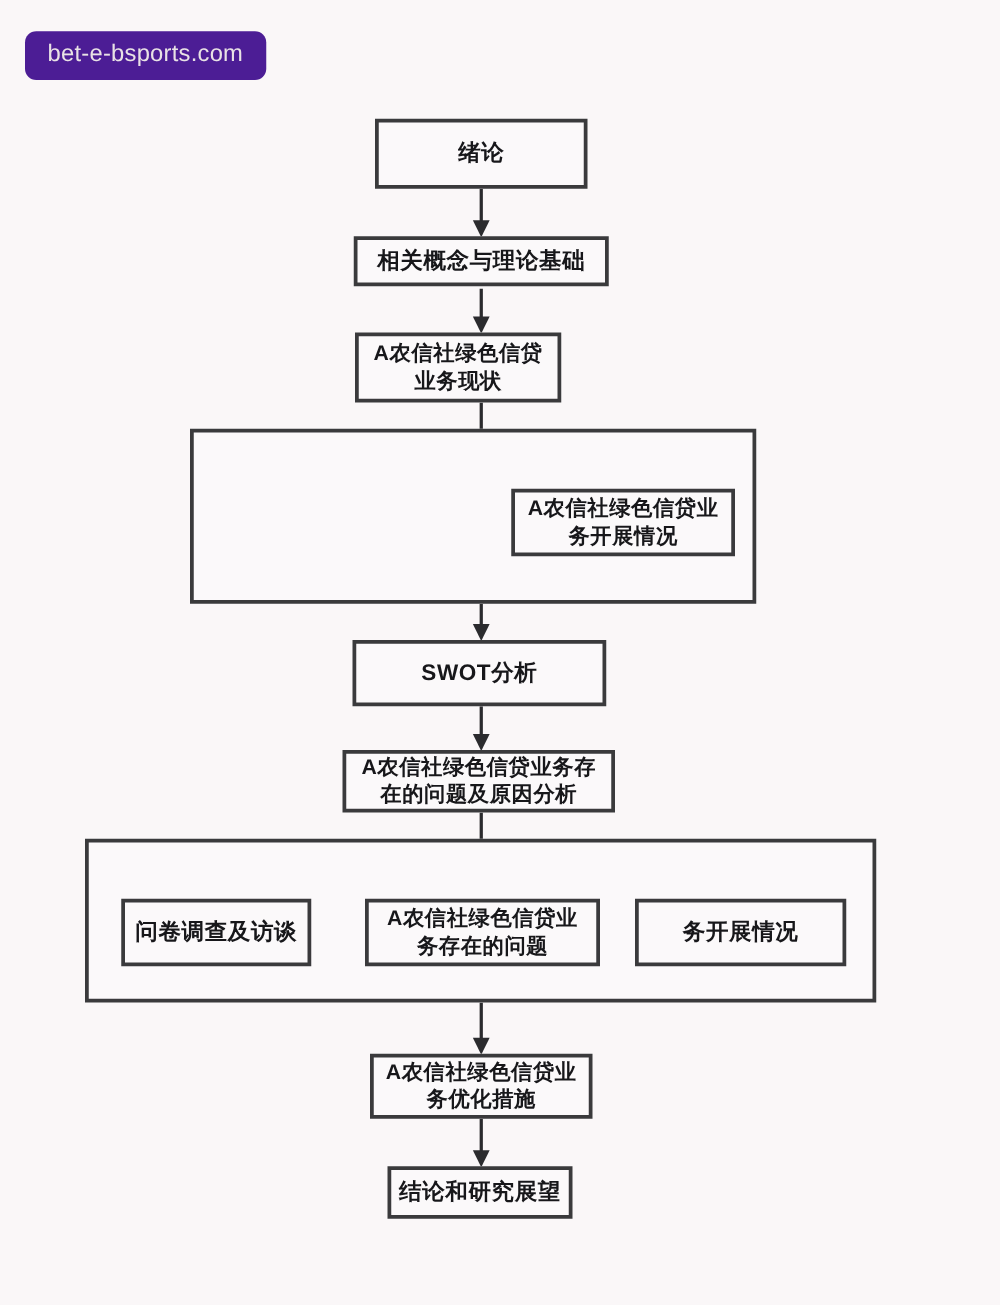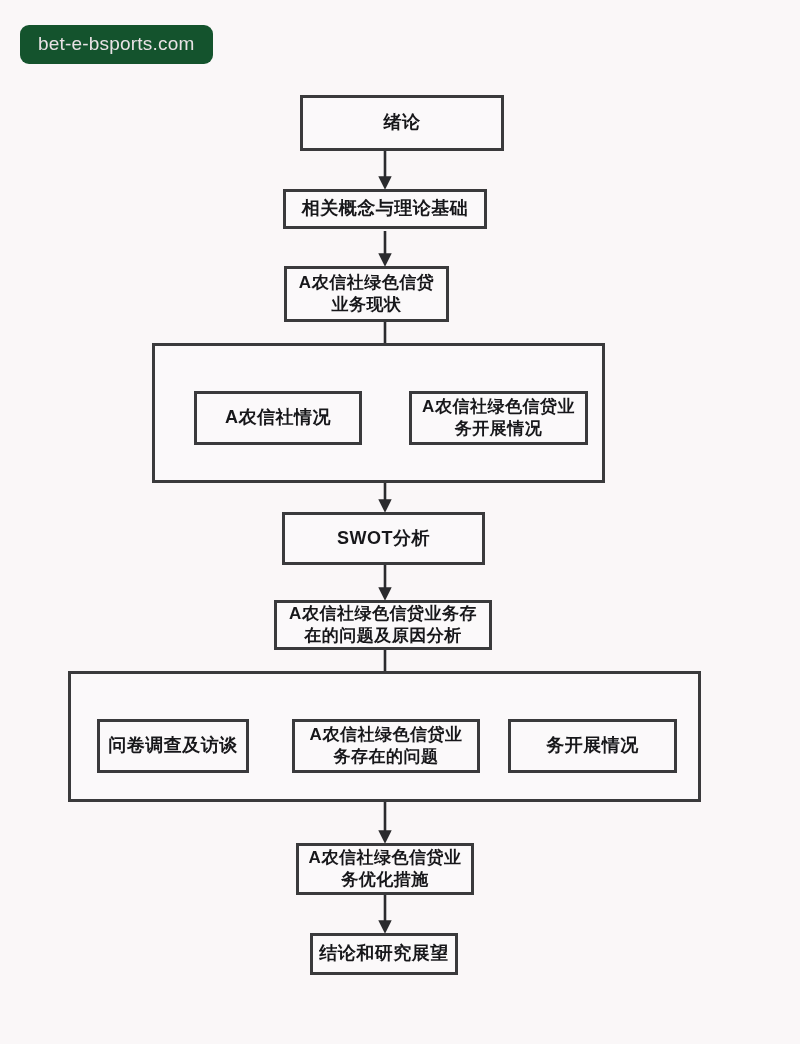--- a/index.html
+++ b/index.html
@@ -24,21 +24,21 @@
     height: 1044px;
     background: #faf7f8;
   }
 
   
   .watermark {
     position: absolute;
     left: 20px;
     top: 25px;
     padding: 9px 18px 11px 18px;
-    background: #14532d;
+    background: #4c1d95;
     color: #e9e2e5;
     border-radius: 9px;
     font-size: 19px;
     letter-spacing: 0.2px;
     line-height: 1;
     font-family: "Liberation Sans", "DejaVu Sans", sans-serif;
     z-index: 50;
     white-space: nowrap;
   }
 
@@ -124,36 +124,33 @@
       <line x1="385" y1="802" x2="385" y2="837" marker-end="url(#arrow)"></line>
 
       <line x1="385" y1="895" x2="385" y2="927" marker-end="url(#arrow)"></line>
     </g>
   </svg>
 
   <div class="group" style="left:152px; top:343px; width:453px; height:140px;"></div>
 
   <div class="group" style="left:68px; top:671px; width:633px; height:131px;"></div>
 
-  <div class="node one-line" style="left:300px; top:95px; width:204px; height:56px;">
+  <div class="node one-line" style="left:300px; top:95px; width:170px; height:56px;">
     <span class="label">绪论</span>
   </div>
 
   <div class="node one-line" style="left:283px; top:189px; width:204px; height:40px;">
     <span class="label">相关概念与理论基础</span>
   </div>
 
   <div class="node two-line" style="left:284px; top:266px; width:165px; height:56px;">
     <span class="label" style="white-space:pre-line;">A农信社绿色信贷
 业务现状</span>
   </div>
 
-  <div class="node one-line" style="left:194px; top:391px; width:168px; height:54px;">
-    <span class="label">A农信社情况</span>
-  </div>
 
   <div class="node two-line" style="left:409px; top:391px; width:179px; height:54px;">
     <span class="label" style="white-space:pre-line;">A农信社绿色信贷业
 务开展情况</span>
   </div>
 
   <div class="node one-line" style="left:282px; top:512px; width:203px; height:53px;">
     <span class="label">SWOT分析</span>
   </div>
 

